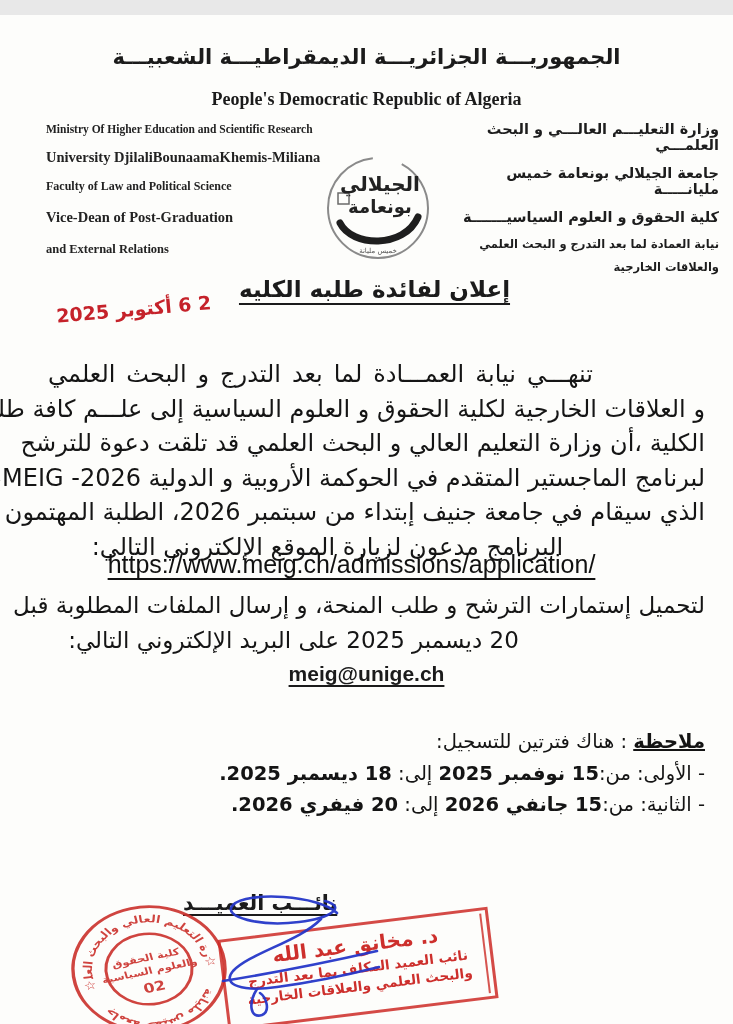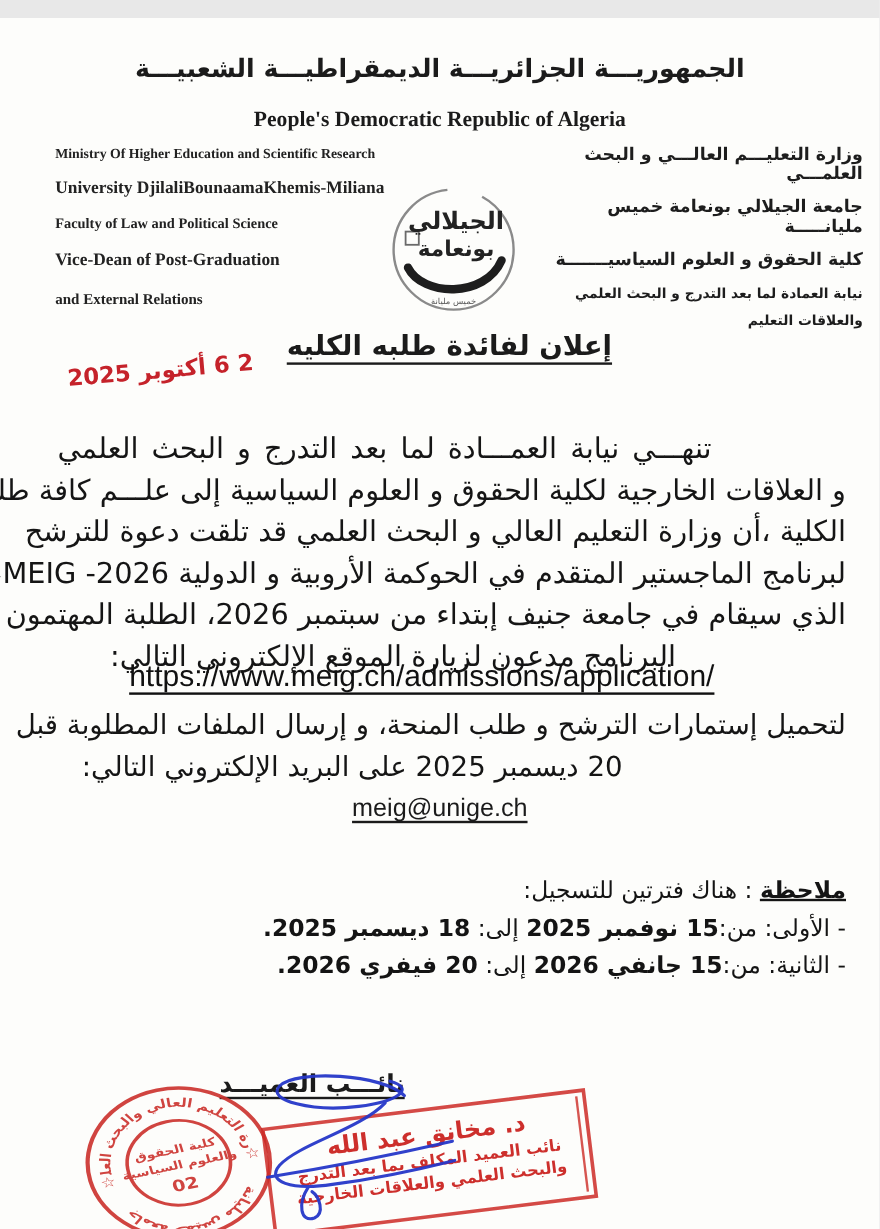--- a/index.html
+++ b/index.html
@@ -44,21 +44,21 @@
   .body1 .b1-l0{padding-right:112px;padding-left:20px;}
   .body1 .b1-l5{text-align:center;text-align-last:center;padding-right:78px;}
   .link-url{position:absolute;top:535px;left:0;width:703px;text-align:center;
     font-family:"Liberation Sans",sans-serif;font-size:25px;color:#111;
     text-decoration:underline;text-underline-offset:5px;}
   .body2{position:absolute;left:28px;top:573px;width:677px;direction:rtl;
     font-size:23px;line-height:35px;color:#151515;}
   .body2 .bl{text-align:justify;text-align-last:justify;height:35px;white-space:nowrap;}
   .body2 .b2-l1{text-align:right;text-align-last:center;padding-right:146px;}
   .email{position:absolute;top:647px;left:0;width:733px;text-align:center;
-    font-family:"Liberation Sans",sans-serif;font-size:21px;font-weight:400;
+    font-family:"Liberation Sans",sans-serif;font-size:21px;font-weight:700;
     text-decoration:underline;text-underline-offset:4px;}
   
   .notes{position:absolute;right:28px;top:711px;width:520px;direction:rtl;
     text-align:right;font-size:19.5px;line-height:31.5px;color:#141414;}
   .notes .label{font-weight:700;text-decoration:underline;text-decoration-thickness:2px;}
   .notes b{font-weight:700;}
   
   .closing{position:absolute;top:818px;left:0;width:733px;text-align:center;
     direction:rtl;font-size:20px;}
   .sig-title{position:absolute;left:183px;top:876px;direction:rtl;
@@ -101,21 +101,21 @@
       <path d="M 22 72 C 34 96, 86 98, 100 66" fill="none" stroke="#1e1e1e" stroke-width="7" stroke-linecap="round"></path>
       <text x="60" y="102" text-anchor="middle" direction="rtl" font-size="7" fill="#555">خميس مليانة</text>
     </svg>
   </div>
 
   <div class="lh-right">
     <div class="r0">وزارة التعليـــم العالـــي و البحث العلمـــي</div>
     <div class="r1">جامعة الجيلالي بونعامة خميس مليانـــــة</div>
     <div class="r2">كلية الحقوق و العلوم السياسيـــــــة</div>
     <div class="r3">نيابة العمادة لما بعد التدرج و البحث العلمي</div>
-    <div class="r4">والعلاقات التعليم</div>
+    <div class="r4">والعلاقات الخارجية</div>
   </div>
 
   <div class="date-stamp">2 6 أكتوبر 2025</div>
 
   <div class="notice-title">
     <span>إعلان لفائدة طلبه الكليه</span>
   </div>
 
   <div class="body1">
     <div class="bl b1-l0">تنهـــي نيابة العمـــادة لما بعد التدرج و البحث العلمي</div>

